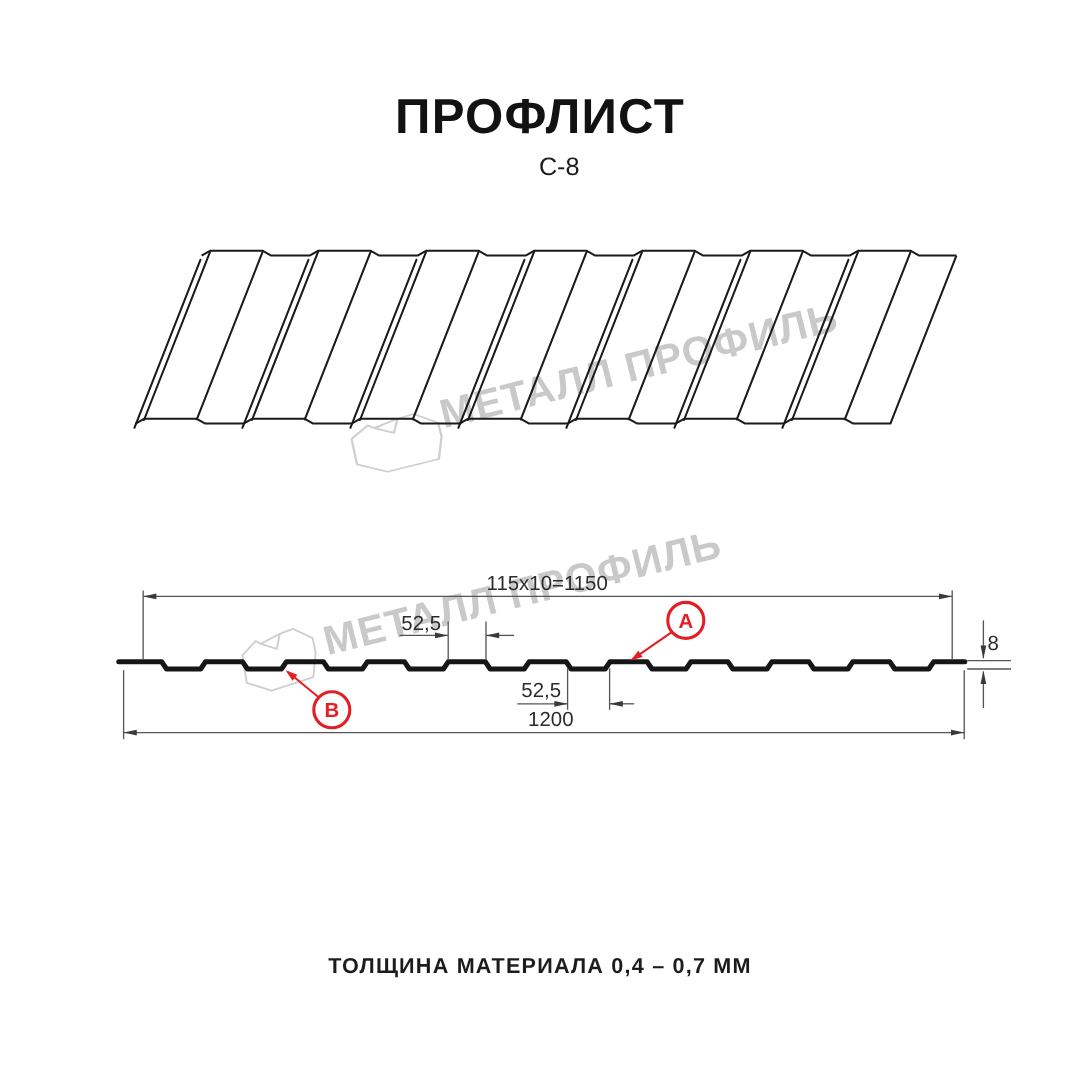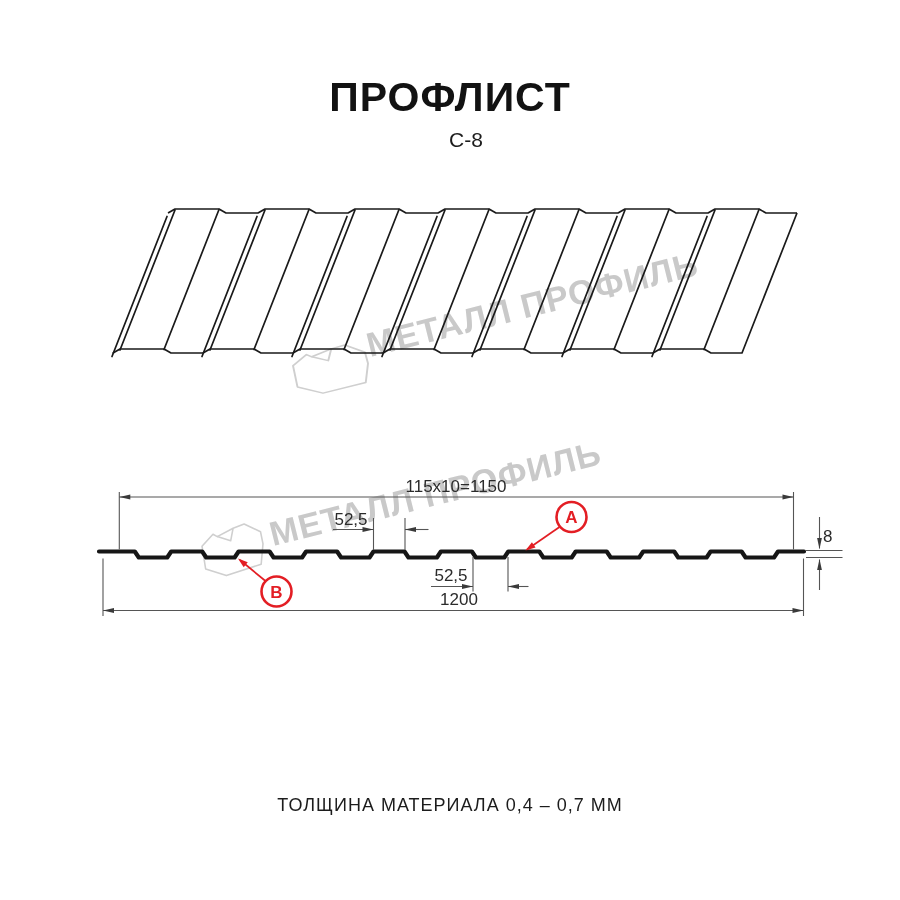--- a/index.html
+++ b/index.html
@@ -3,21 +3,21 @@
 <meta charset="utf-8">
 <style>
   html,body{margin:0;padding:0;background:#ffffff;}
   #stage{position:relative;width:900px;height:900px;background:#ffffff;overflow:hidden;
          font-family:"Liberation Sans",sans-serif;}
   .title{position:absolute;top:74px;left:0;width:900px;text-align:center;
          font-size:41px;font-weight:bold;letter-spacing:1px;color:#121212;}
   .subtitle{position:absolute;top:128px;left:0;width:900px;text-align:center;
          font-size:21px;font-weight:500;color:#1c1c1c;margin-left:16px;}
   .caption{position:absolute;top:795px;left:0;width:900px;text-align:center;
-         font-size:18px;font-weight:normal;letter-spacing:1px;color:#1c1c1c;}
+         font-size:18px;font-weight:bold;letter-spacing:1px;color:#1c1c1c;}
   svg{position:absolute;top:0;left:0;}
   .dimtext{font-family:"Liberation Sans",sans-serif;font-size:17px;fill:#2b2b2b;}
   .wmtext{font-family:"Liberation Sans",sans-serif;font-size:34px;font-weight:bold;
           fill:#c9c9c9;letter-spacing:1px;}
   .callout-letter{font-family:"Liberation Sans",sans-serif;font-size:17px;font-weight:600;
           fill:#e31e24;text-anchor:middle;}
 </style>
 </head>
 <body>
 

